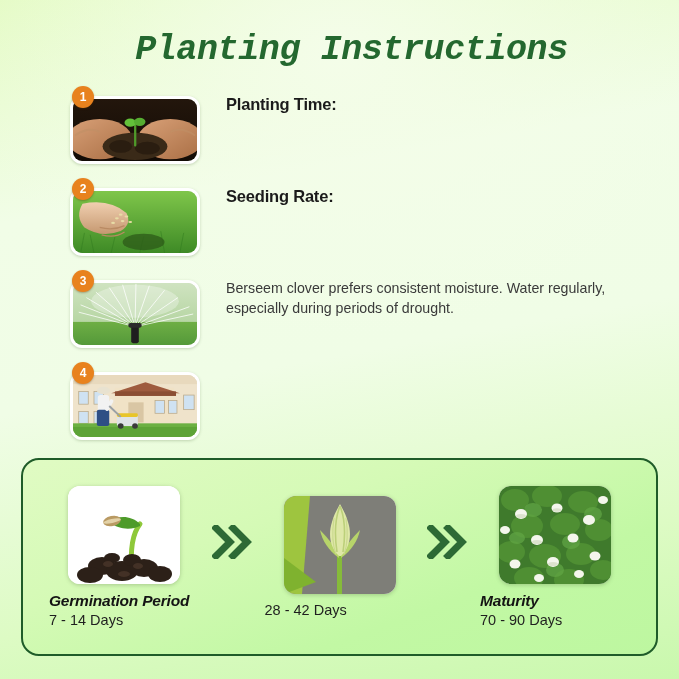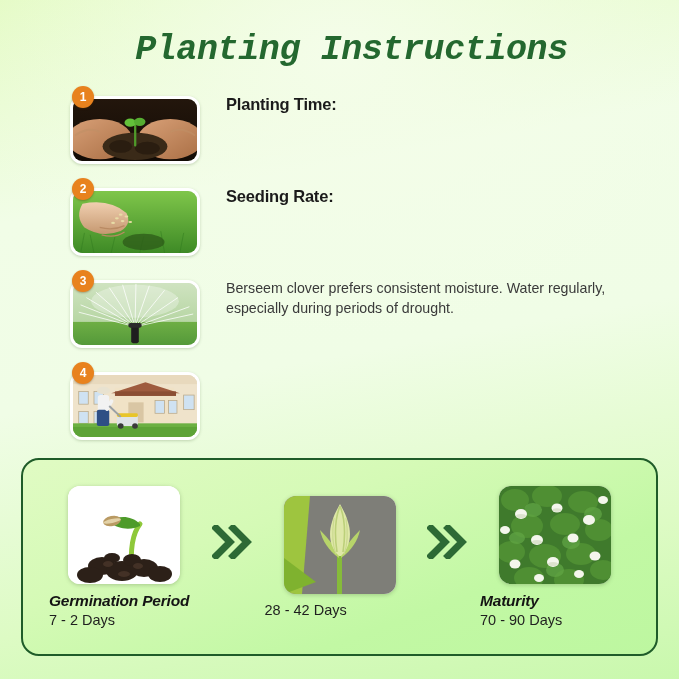--- a/index.html
+++ b/index.html
@@ -341,21 +341,21 @@
             <ellipse cx="44" cy="72" rx="8" ry="5"></ellipse>
           </g>
           <g fill="#463428" opacity="0.9">
             <ellipse cx="40" cy="78" rx="5" ry="3"></ellipse>
               <ellipse cx="70" cy="80" rx="5" ry="3"></ellipse>
             <ellipse cx="56" cy="88" rx="6" ry="3"></ellipse>
           </g>
         </svg>
       </div>
       <div class="stage-name">Germination Period</div>
-      <div class="stage-days">7 - 2 Days</div>
+      <div class="stage-days">7 - 14 Days</div>
     </div>
 
     <div class="arrow">
       <svg width="40" height="34" viewBox="0 0 40 34">
         <path d="M4 3 L18 17 L4 31" stroke="#2d6a35" stroke-width="7" fill="none" stroke-linecap="square"></path>
         <path d="M21 3 L35 17 L21 31" stroke="#2d6a35" stroke-width="7" fill="none" stroke-linecap="square"></path>
       </svg>
     </div>
 
     <div class="stage">

